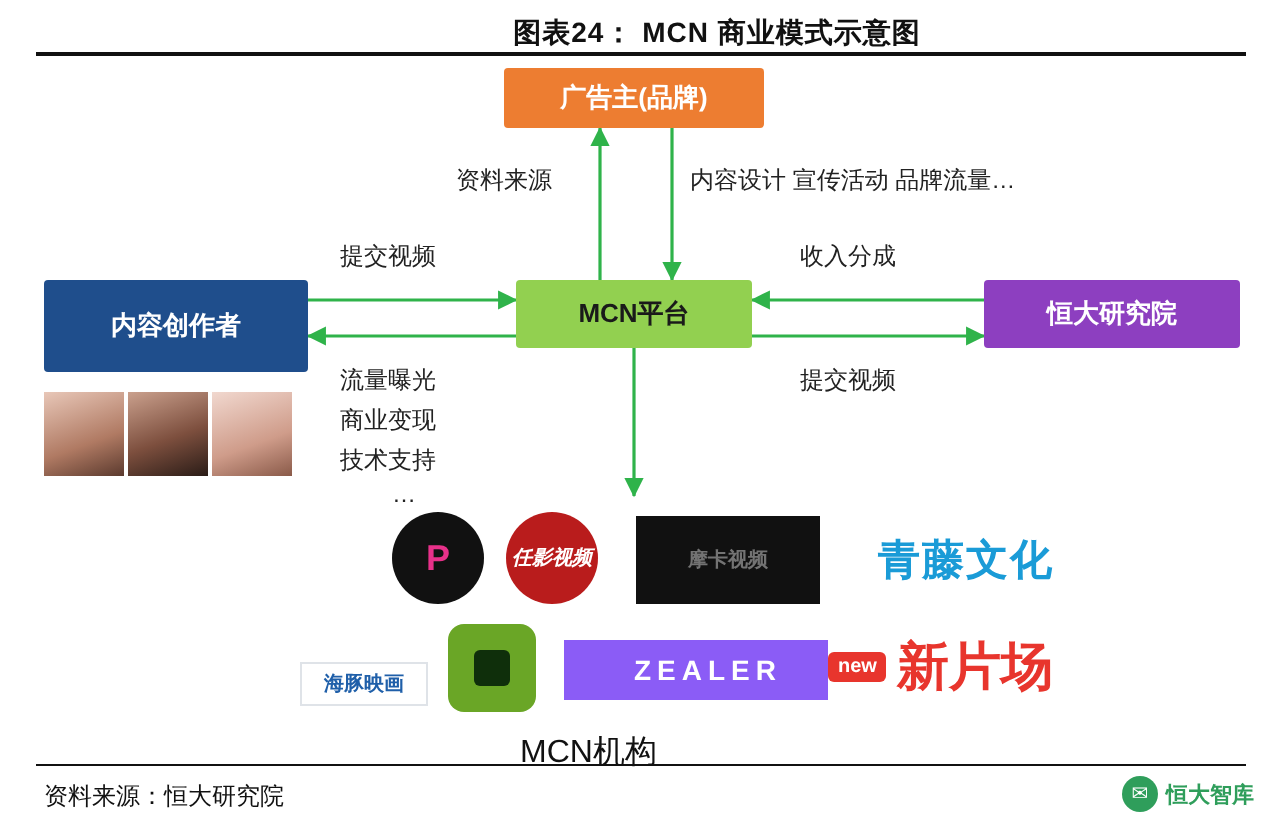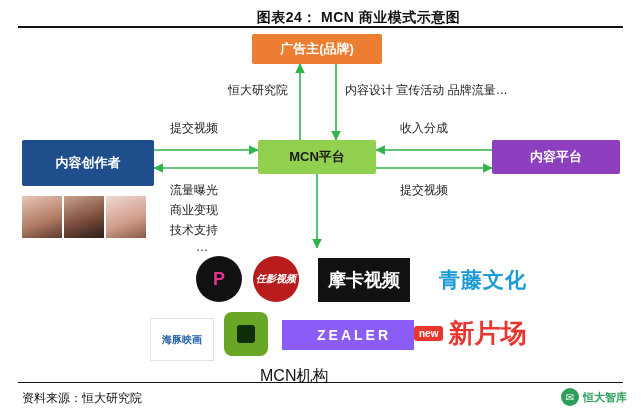--- a/index.html
+++ b/index.html
@@ -124,24 +124,24 @@
   <div class="box box-ad">
     <span>广告主(品牌)</span>
   </div>
   <div class="box box-creator">
     <span>内容创作者</span>
   </div>
   <div class="box box-mcn">
     <span>MCN平台</span>
   </div>
   <div class="box box-platform">
-    <span>内容平台</span>
+    <span>恒大研究院</span>
   </div>
 
-  <div class="lbl" style="left:228px;top:82px;">恒大研究院</div>
+  <div class="lbl" style="left:228px;top:82px;">资料来源</div>
   <div class="lbl" style="left:345px;top:82px;">内容设计 宣传活动 品牌流量…</div>
   <div class="lbl" style="left:170px;top:120px;">提交视频</div>
   <div class="lbl" style="left:170px;top:182px;">流量曝光</div>
   <div class="lbl" style="left:170px;top:202px;">商业变现</div>
   <div class="lbl" style="left:170px;top:222px;">技术支持</div>
   <div class="lbl" style="left:196px;top:240px;">…</div>
   <div class="lbl" style="left:400px;top:120px;">收入分成</div>
   <div class="lbl" style="left:400px;top:182px;">提交视频</div>
 
   <div class="photo" style="left:22px;">
@@ -154,27 +154,27 @@
     <i style="background:linear-gradient(160deg,#f1d8cf,#cf9c8a 60%,#8a5a49);"></i>
   </div>
 
   <div class="logo" style="left:196px;top:256px;width:46px;height:46px;border-radius:50%;background:#111;">
     <span class="logo-txt" style="color:#E8318A;font-size:18px;">P</span>
   </div>
   <div class="logo" style="left:253px;top:256px;width:46px;height:46px;border-radius:50%;background:#b91c1c;font-style:italic;">
     <span class="logo-txt" style="color:#fff;font-size:10px;">任影视频</span>
   </div>
   <div class="logo" style="left:318px;top:258px;width:92px;height:44px;background:#111;">
-    <span class="logo-txt" style="color:#ffffff;font-size:18px;text-align:center;">摩卡视频</span>
+    <span class="logo-txt" style="color:#737373;font-size:10px;text-align:center;">摩卡视频</span>
   </div>
   <div class="logo" style="left:424px;top:258px;width:118px;height:44px;background:#fff;">
     <span class="logo-txt" style="color:#1A9BD7;font-size:21px;letter-spacing:1px;">青藤文化</span>
   </div>
 
-  <div class="logo" style="left:150px;top:318px;width:64px;height:43px;border:1px solid #dfe3e8;background:#fff;">
+  <div class="logo" style="left:150px;top:331px;width:64px;height:22px;border:1px solid #dfe3e8;background:#fff;">
     <span class="logo-txt" style="color:#1F5FA9;font-size:10px;">海豚映画</span>
   </div>
   <div class="logo" style="left:224px;top:312px;width:44px;height:44px;border-radius:8px;background:#6AA626;">
     <span style="display:block;width:18px;height:18px;background:#0f2f0b;border-radius:3px;"></span>
   </div>
   <div class="logo" style="left:282px;top:320px;width:144px;height:30px;background:#8b5cf6;">
     <span class="logo-txt" style="color:#fff;font-size:14px;letter-spacing:3px;">ZEALER</span>
   </div>
   <div class="logo" style="left:414px;top:316px;width:132px;height:34px;background:#fff;justify-content:flex-start;gap:5px;">
     <span class="logo-txt" style="color:#fff;background:#E8352D;padding:2px 5px;border-radius:3px;font-size:10px;">new</span>

